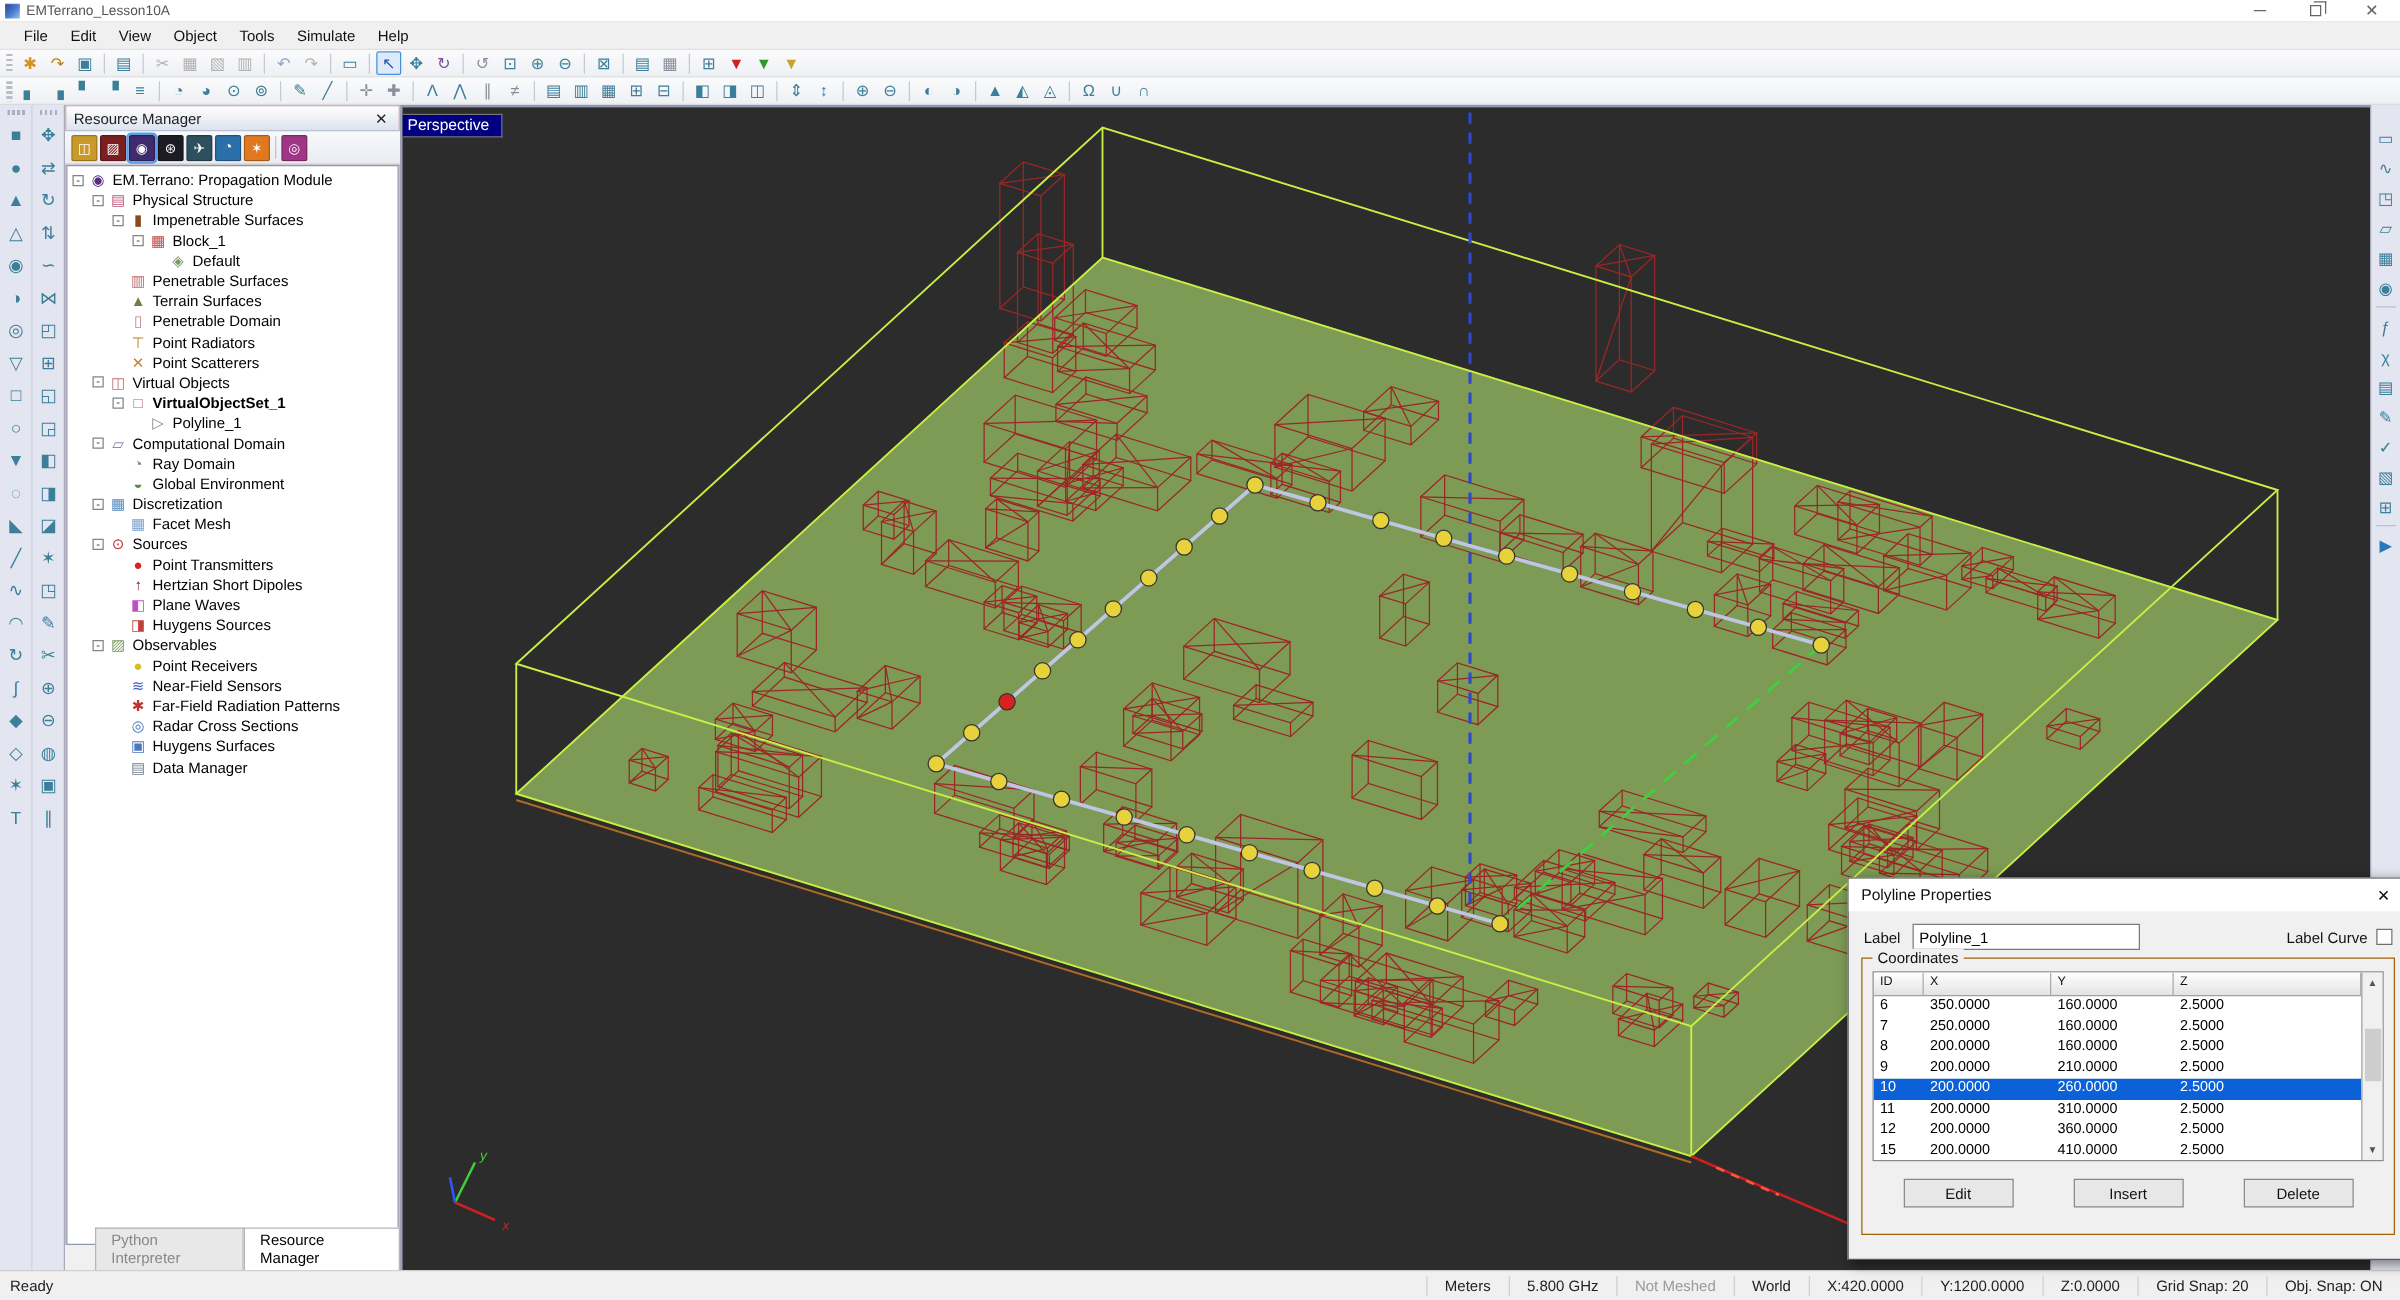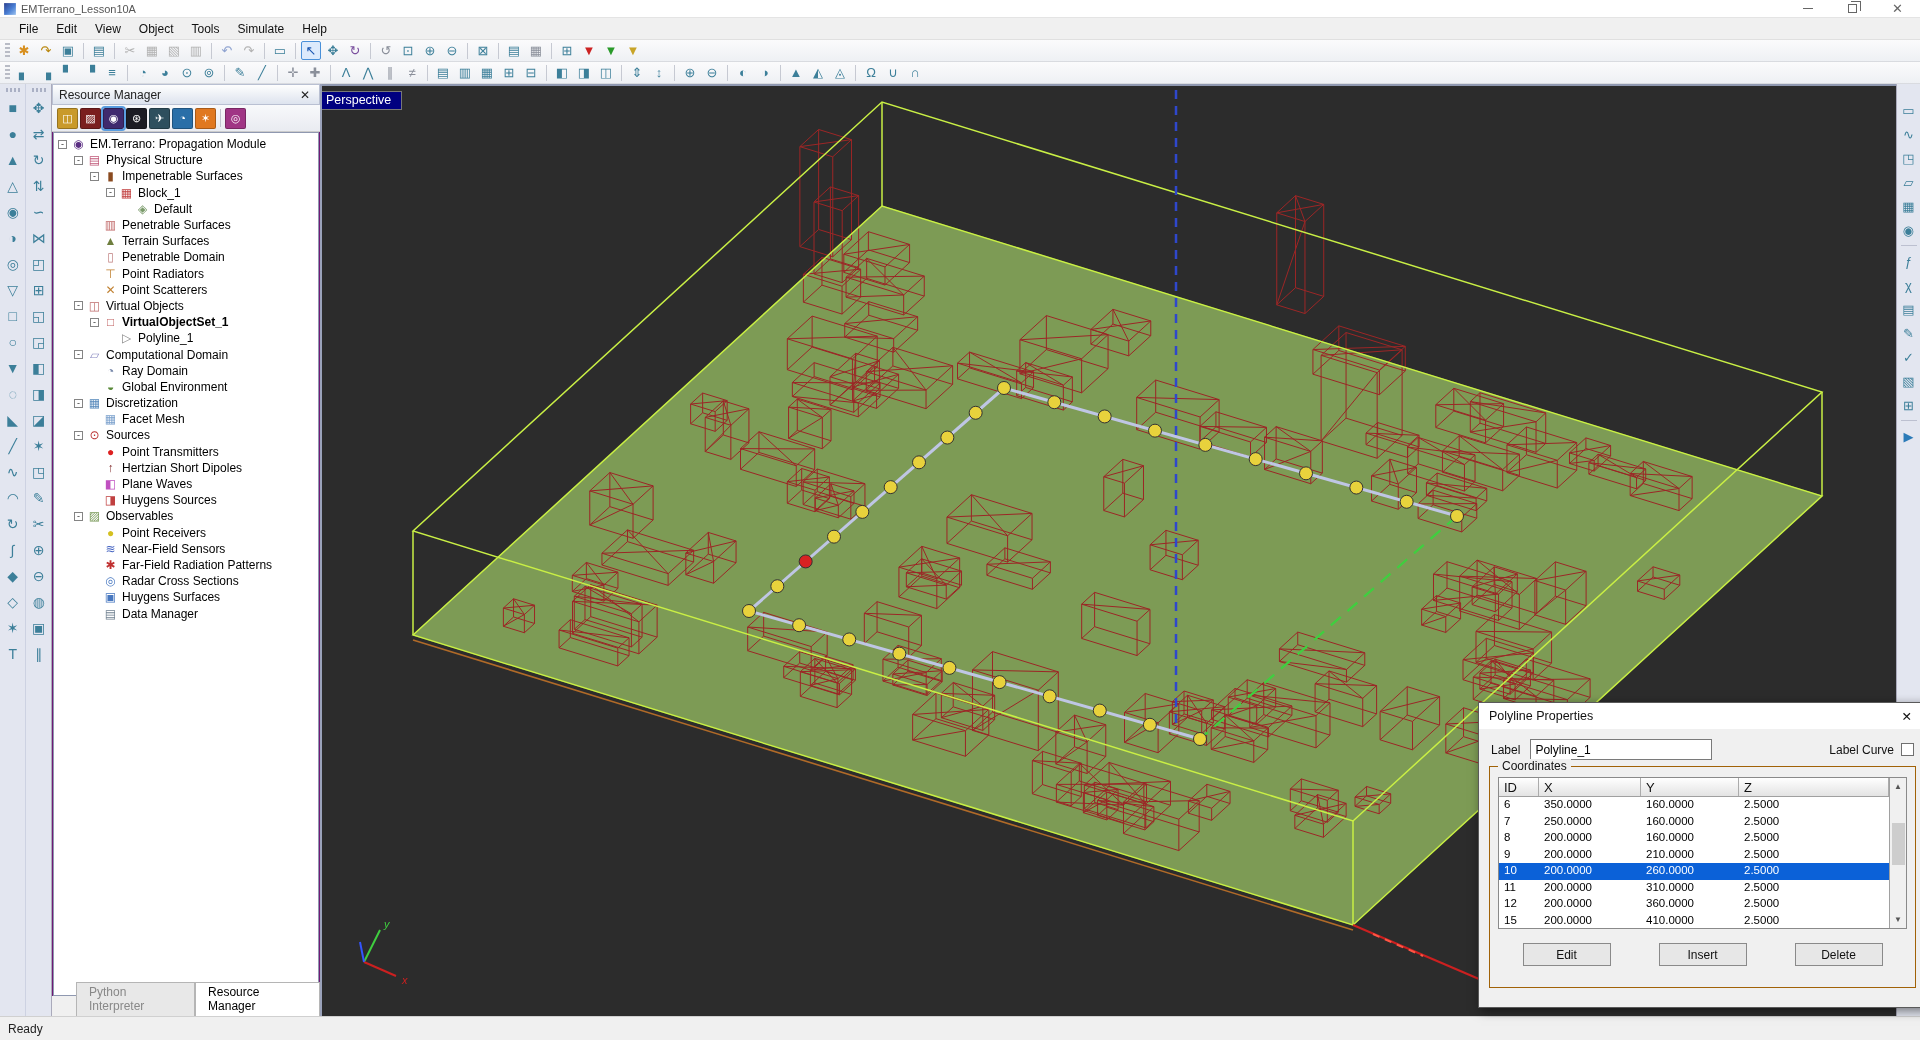--- a/index.html
+++ b/index.html
@@ -26,21 +26,21 @@
   .tb-sep { width:1px; height:16px; background:#c6c9d2; margin:0 4px; display:inline-block; }
 
   
   .main { display:flex; height:932px; }
   .left-tools { width:52px; background:#e3e6f0; display:flex; border-right:1px solid #aab; }
   .lt-col { width:26px; display:flex; flex-direction:column; align-items:center; padding-top:2px; }
   .lt-col + .lt-col { border-left:1px solid #cdd2e2; }
   .lt-grip { width:14px; height:4px; margin:2px 0 3px; background:repeating-linear-gradient(to right,#aab0c4 0 2px,transparent 2px 4px); }
   .lt-btn { width:24px; height:26px; display:flex; align-items:center; justify-content:center; font-size:14px; color:#3c7f99; border:1px solid transparent; }
 
-  .panel { width:270px; background:#701a75; display:flex; flex-direction:column; border-right:2px solid #9aa2ba; }
+  .panel { width:270px; background:#fca5a5; display:flex; flex-direction:column; border-right:2px solid #9aa2ba; }
   .panel-title { height:21px; background:linear-gradient(#fefefe,#dde3ee); border:1px solid #b9c0d2; display:flex; align-items:center; padding:0 6px; }
   .panel-title span { font-size:12px; color:#222; }
   .panel-close { margin-left:auto; font-size:11px; color:#444; width:16px; text-align:center; }
   .module-bar { height:27px; display:flex; align-items:center; padding:0 4px; background:linear-gradient(#f8f9fb,#e9ebf1); border-bottom:1px solid #ccc; }
   .mod-btn { width:21px; height:21px; margin:0 1px; border:1px solid rgba(0,0,0,.25); display:flex; align-items:center; justify-content:center; font-size:11px; color:#fff; border-radius:2px; }
   .mod-btn.selected { outline:2px solid #5a9de0; outline-offset:0; }
   .mod-sep { width:1px; height:18px; background:#c0c3ce; margin:0 3px; }
   .tree-wrap { flex:1; background:#fff; border:1px solid #8f98b0; margin:0 1px; overflow:hidden; padding-top:3px; }
   .tree-row { height:16.2px; display:flex; align-items:center; font-size:12px; color:#000; white-space:nowrap; }
   .tree-exp { width:9px; height:9px; border:1px solid #848484; background:#fff; font-size:9px; line-height:7px; text-align:center; color:#333; margin-right:4px; flex:none; }
@@ -66,21 +66,21 @@
   .dlg-row1 { display:flex; align-items:center; margin:10px 12px 4px; }
   .dlg-label { font-size:12px; color:#111; margin-right:10px; }
   .dlg-input { width:182px; height:21px; border:1px solid #7a7a7a; background:#fff; font-size:12px; font-family:"Liberation Sans",sans-serif; padding:0 4px; }
   .dlg-cc { margin-left:auto; display:flex; align-items:center; font-size:12px; color:#111; }
   .dlg-check { width:13px; height:13px; border:1px solid #707070; background:#fff; margin-left:7px; }
   .dlg-group { margin:6px 10px 12px; border:1px solid #a16207; position:relative; padding:10px 8px 8px; height:222px; }
   .dlg-group-title { position:absolute; top:-8px; left:8px; background:#f0f0f0; padding:0 4px; font-size:12px; color:#111; }
   .coord-table { border:1px solid #8a8a8a; background:#fff; height:152px; display:flex; overflow:hidden; }
   .ct-main { flex:1; overflow:hidden; }
   .ct-header { display:flex; background:linear-gradient(#ffffff,#e3e3e3); border-bottom:1px solid #a0a0a0; height:19px; }
-  .ct-h { font-size:13px; color:#111; padding:2px 5px; border-right:1px solid #ababab; }
+  .ct-h { font-size:10px; color:#111; padding:2px 5px; border-right:1px solid #ababab; }
   .ct-row { display:flex; height:16.5px; }
   .ct-row.sel { background:#0b61d8; color:#fff; }
   .ct-c { font-size:11.5px; padding:1px 5px; color:inherit; }
   .c-id { width:40px; } .c-x { width:102px; } .c-y { width:98px; } .c-z { flex:1; }
   .ct-scroll { width:17px; background:#f0f0f0; border-left:1px solid #a0a0a0; display:flex; flex-direction:column; align-items:center; }
   .sc-btn { width:100%; height:17px; font-size:8px; color:#555; display:flex; align-items:center; justify-content:center; }
   .sc-thumb { width:13px; height:42px; background:#cdcdcd; margin-top:28px; }
   .sc-spacer { flex:1; }
   .dlg-btnrow { display:flex; justify-content:center; gap:48px; margin-top:14px; }
   .btn { min-width:88px; height:23px; background:#e7e7e7; border:1px solid #8a8a8a; font-size:12px; color:#111; display:flex; align-items:center; justify-content:center; font-family:"Liberation Sans",sans-serif; }
@@ -1569,13 +1569,24 @@
     <div class="dlg-btnrow">
       <div class="btn">Edit</div>
       <div class="btn">Insert</div>
       <div class="btn">Delete</div>
     </div>
   </div>
 </div>
 
 <div class="statusbar">
   <span class="status-left">Ready</span>
+  <div class="status-right" id="status-right">
+      <div class="st-seg">Meters</div>
+      <div class="st-seg">5.800 GHz</div>
+      <div class="st-seg dim">Not Meshed</div>
+      <div class="st-seg">World</div>
+      <div class="st-seg">X:420.0000</div>
+      <div class="st-seg">Y:1200.0000</div>
+      <div class="st-seg">Z:0.0000</div>
+      <div class="st-seg">Grid Snap: 20</div>
+      <div class="st-seg">Obj. Snap: ON</div>
+    </div>
 </div>
 
 </body></html>

